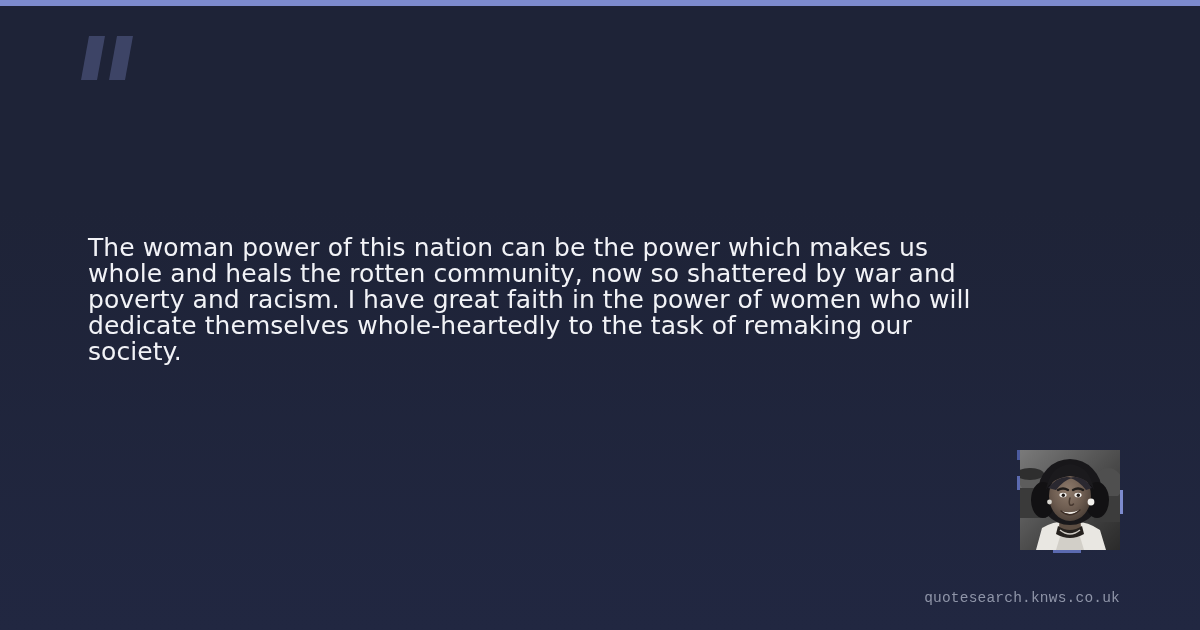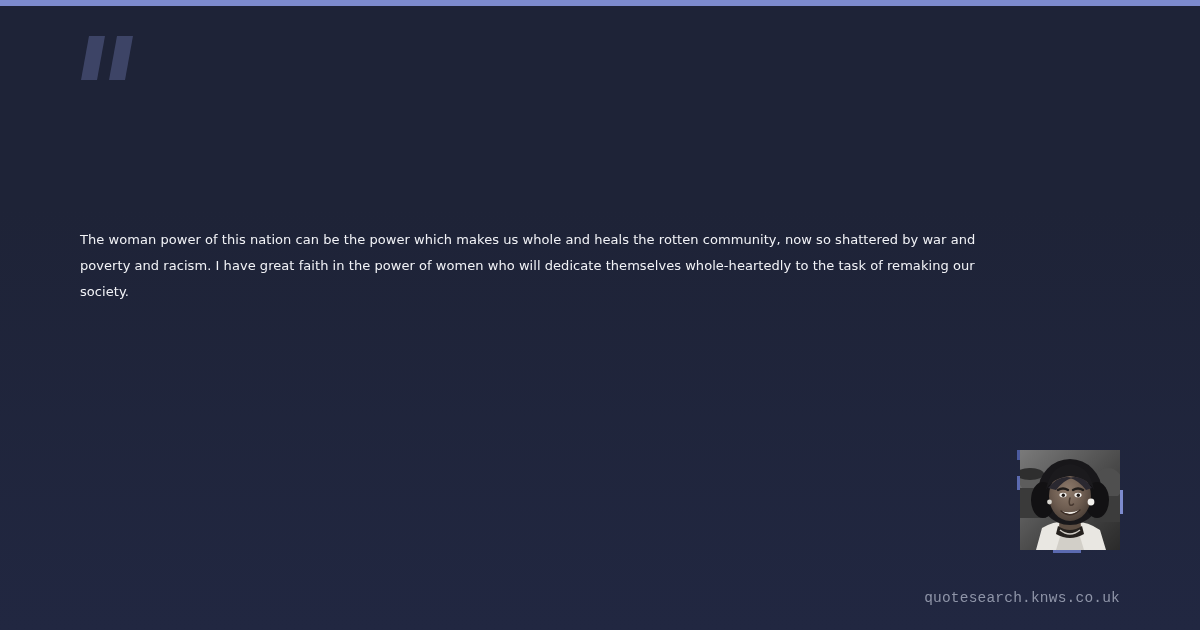--- a/index.html
+++ b/index.html
@@ -48,22 +48,22 @@
   }
 
   
   .quote-body {
     position: absolute;
     left: 80px;
     top: 227px;
     width: 930px;
   }
   .quote-text {
-    margin: 0;
-    font-size: 13px;
+    margin: 8px;
+    font-size: 25px;
     line-height: 26px;
     color: #f2f3f7;
     font-weight: 400;
     letter-spacing: 0.05px;
   }
 
   
   .attribution {
     position: absolute;
     left: 80px;

